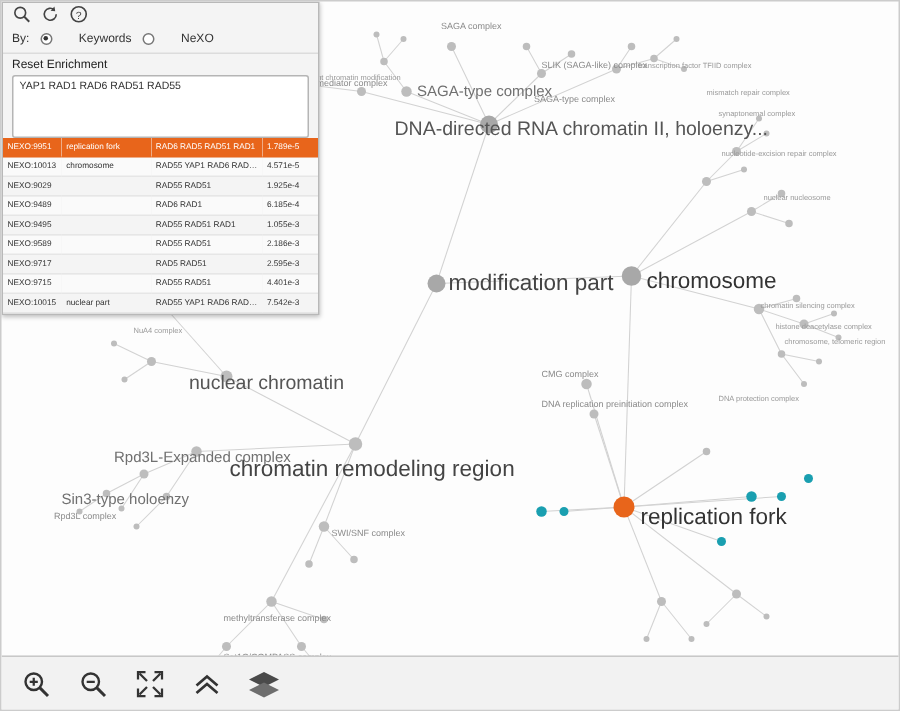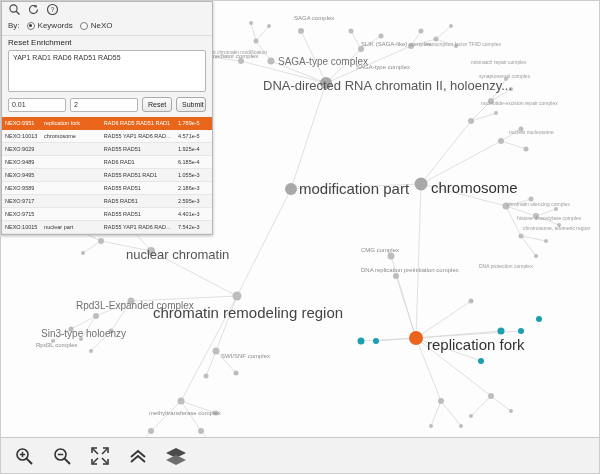--- a/index.html
+++ b/index.html
@@ -81,21 +81,21 @@
   }
   .icon-btn svg { display: block; }
   .radio-row {
     display: flex;
     align-items: center;
     padding: 0 6px 5px 6px;
     font-size: 8px;
     color: #333;
     gap: 7px;
   }
-  .radio-opt { display: flex; align-items: center; gap: 3px; }
+  .radio-opt { display: flex; align-items: center; gap: 18px; }
   .radio {
     width: 8px; height: 8px;
     border: 1px solid #777;
     border-radius: 50%;
     background: #fff;
     display: inline-block;
     position: relative;
     box-sizing: border-box;
   }
   .radio.checked::after {
@@ -450,26 +450,20 @@
       </span>
       <span class="radio-opt">
         <span class="radio"></span>
         <span>NeXO</span>
       </span>
     </div>
 
     <div class="section-head">Reset Enrichment</div>
     <div id="term-box">YAP1 RAD1 RAD6 RAD51 RAD55</div>
 
-    <div class="ctrl-row">
-      <input id="pvalue-input" class="ctrl-input" type="text" value="0.01" style="">
-      <input id="count-input" class="ctrl-input" type="text" value="2" style="">
-      <button class="btn">Reset</button>
-      <button class="btn">Submit</button>
-    </div>
 
     <table id="result-table">
       <colgroup>
           <col class="col-id">
           <col class="col-name">
           <col class="col-genes">
           <col class="col-p">
         </colgroup>
       <tbody id="result-body">
           <tr class="selected">

